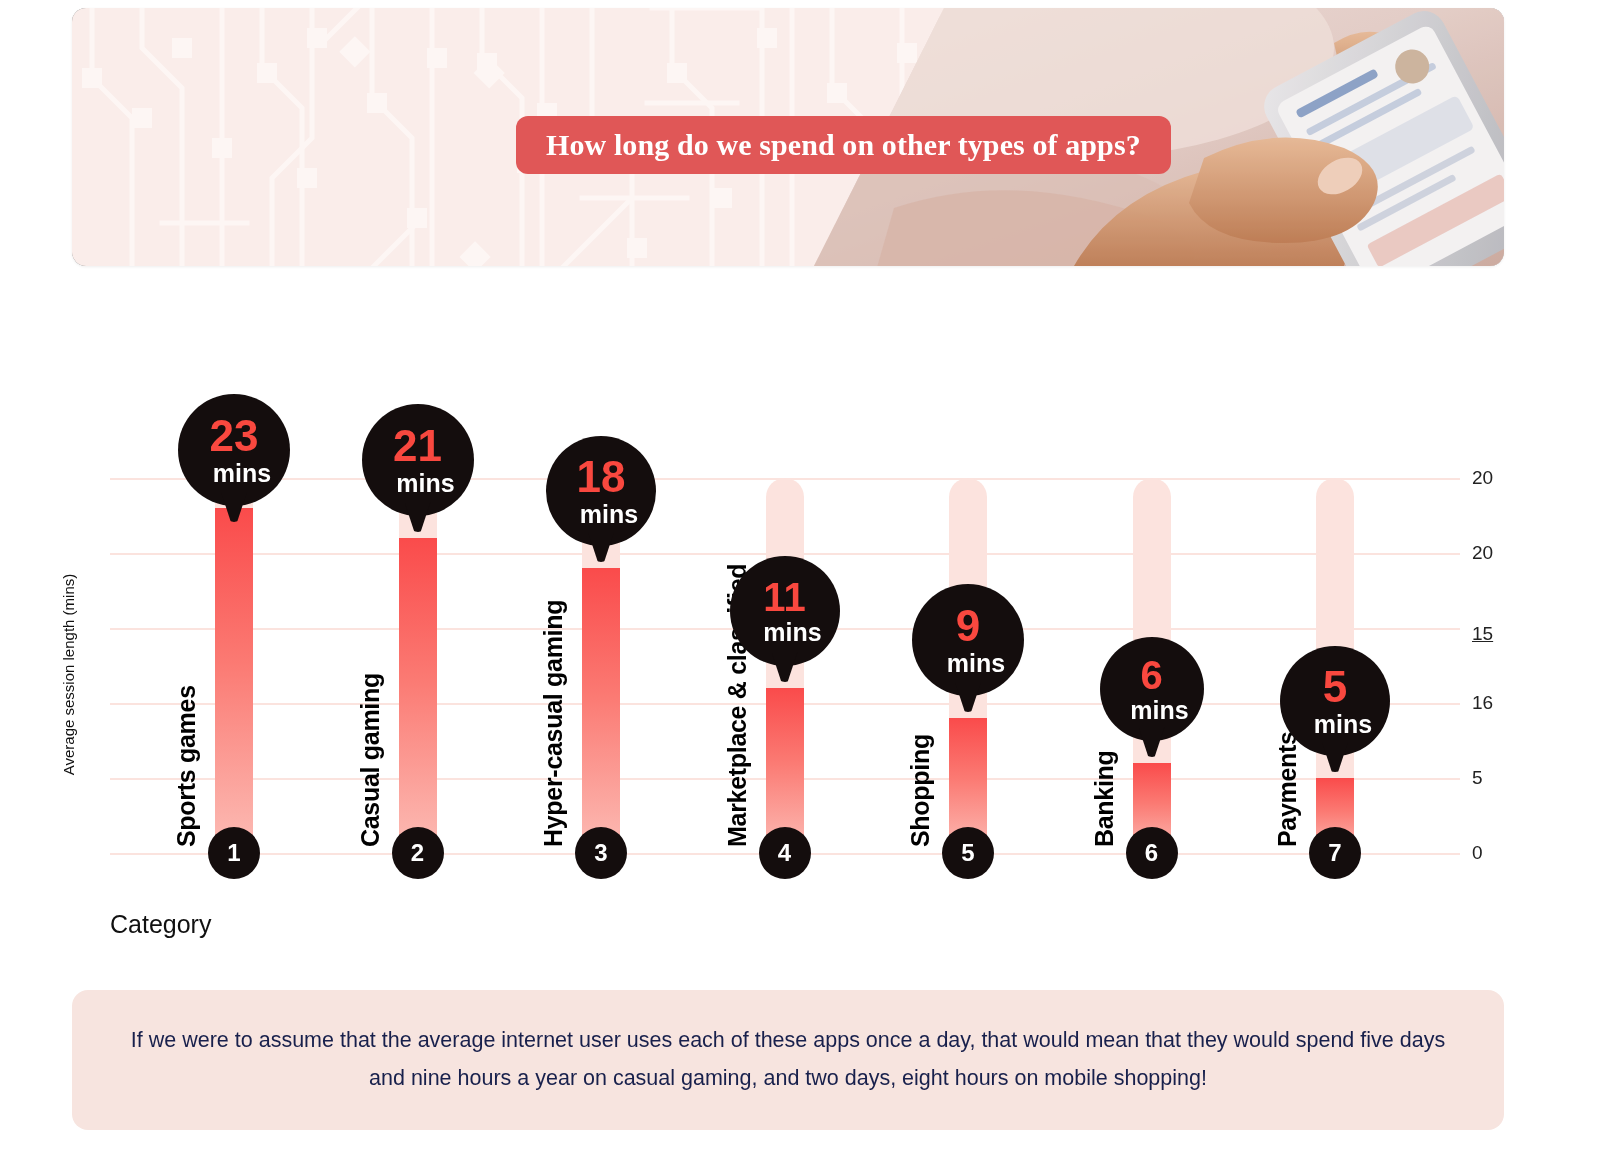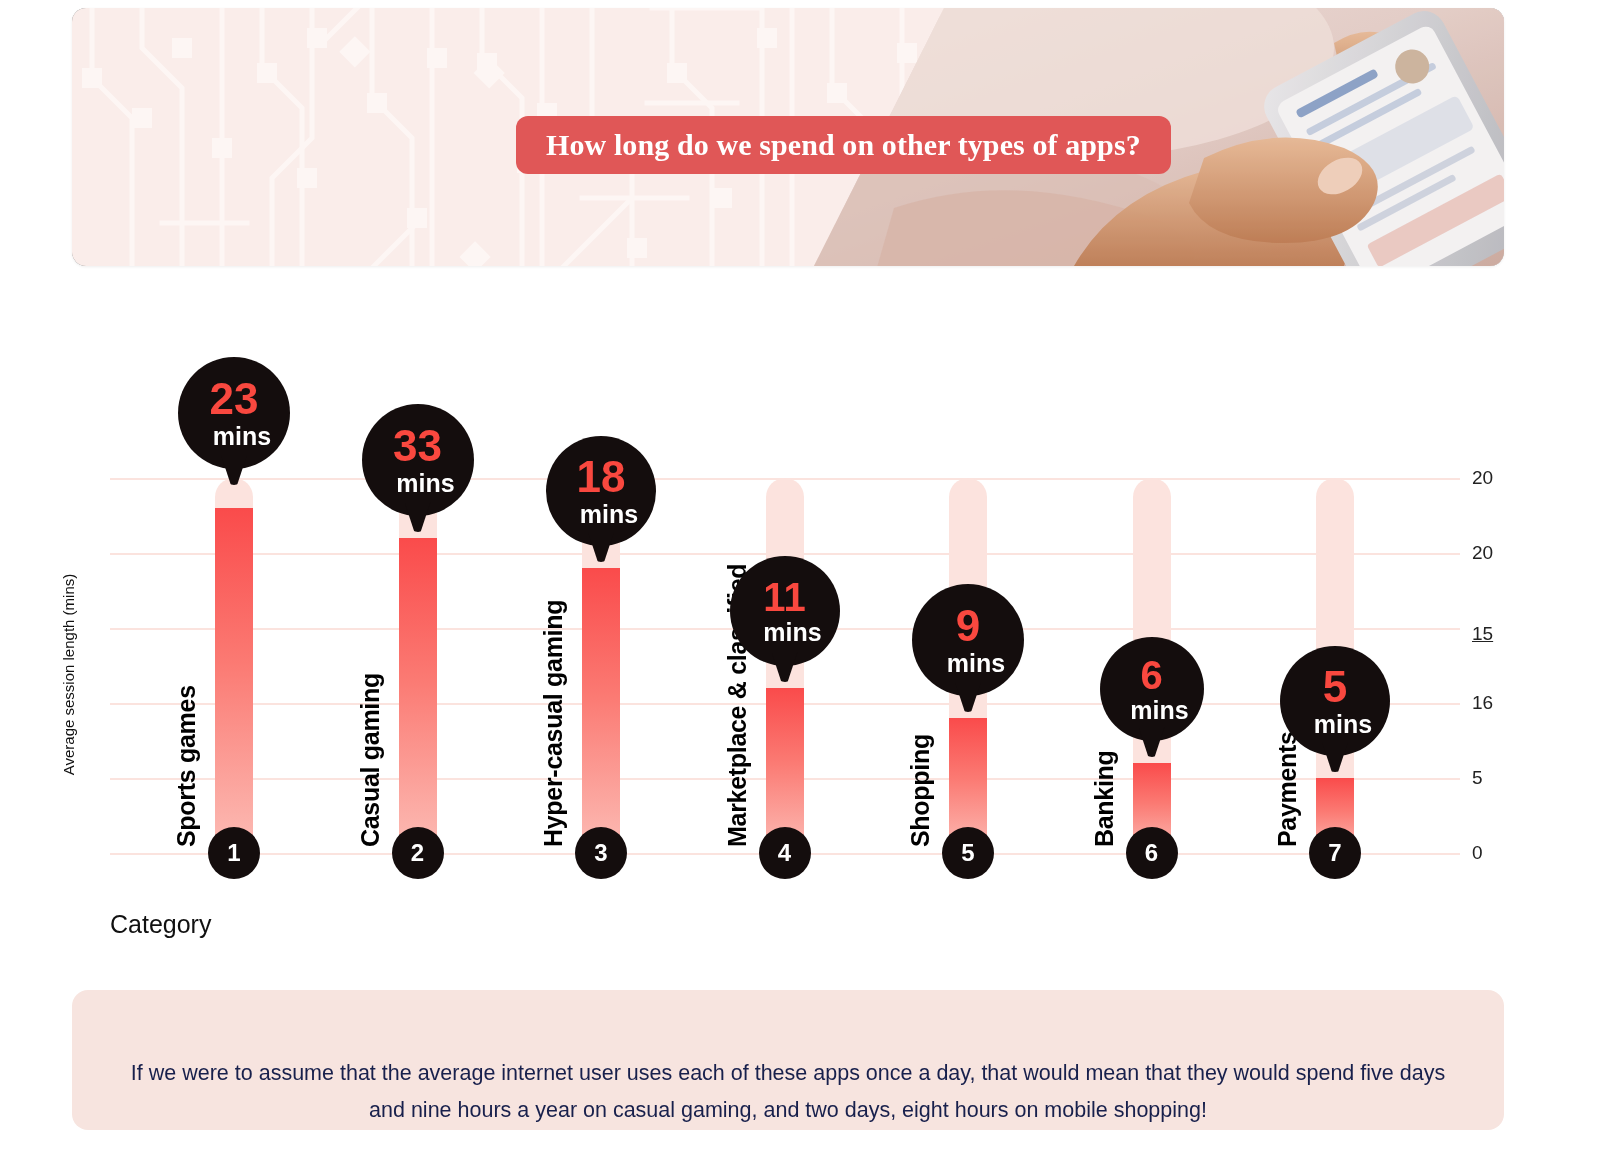--- a/index.html
+++ b/index.html
@@ -140,21 +140,21 @@
     margin-top: 3px;
     margin-left: 16px;
   }
 
   
   .caption {
     position: absolute; left: 72px; top: 990px;
     width: 1432px; height: 140px;
     background: #F7E4DF;
     border-radius: 16px;
-    display: flex; align-items: flex-end; justify-content: center;
+    display: flex; align-items: center; justify-content: center;
     padding: 0 40px;
   }
   .caption p {
     font-size: 21.5px;
     color: #18204C;
     text-align: center;
     line-height: 1.75;
     font-weight: 500;
   }
 </style>
@@ -313,32 +313,32 @@
         <div class="ytick" style="top: 156px; text-decoration: underline;">15</div>
         <div class="gridline" style="top: 75px;"></div>
         <div class="ytick" style="top: 75px;">20</div>
         <div class="gridline" style="top: 0px;"></div>
         <div class="ytick" style="top: 0px;">20</div>
         <div class="bar-group" style="left: 105px; width: 38px; height: 375px;">
           <div class="track"></div>
           <div class="fill" style="height: 345px;"></div>
           <div class="catlabel">Sports games</div>
           <div class="numdot">1</div>
-          <div class="bubble" style="width: 112px; height: 112px; margin-left: -56px; bottom: 384px;">
+          <div class="bubble" style="width: 112px; height: 112px; margin-left: -56px; bottom: 347px;">
             <span class="val" style="font-size: 44px;">23</span>
             <span class="unit" style="font-size: 25px;">mins</span>
           </div>
         </div>
         <div class="bar-group" style="left: 288.5px; width: 38px; height: 375px;">
           <div class="track"></div>
           <div class="fill" style="height: 315px;"></div>
           <div class="catlabel">Casual gaming</div>
           <div class="numdot">2</div>
           <div class="bubble" style="width: 112px; height: 112px; margin-left: -56px; bottom: 337px;">
-            <span class="val" style="font-size: 44px;">33</span>
+            <span class="val" style="font-size: 44px;">21</span>
             <span class="unit" style="font-size: 25px;">mins</span>
           </div>
         </div>
         <div class="bar-group" style="left: 472px; width: 38px; height: 375px;">
           <div class="track"></div>
           <div class="fill" style="height: 285px;"></div>
           <div class="catlabel">Hyper-casual gaming</div>
           <div class="numdot">3</div>
           <div class="bubble" style="width: 110px; height: 110px; margin-left: -55px; bottom: 307px;">
             <span class="val" style="font-size: 44px;">18</span>

